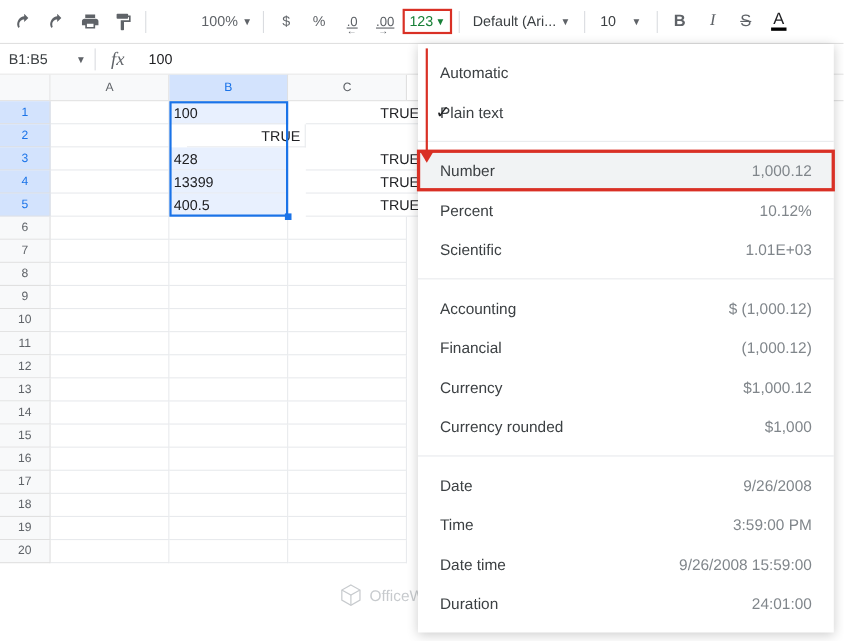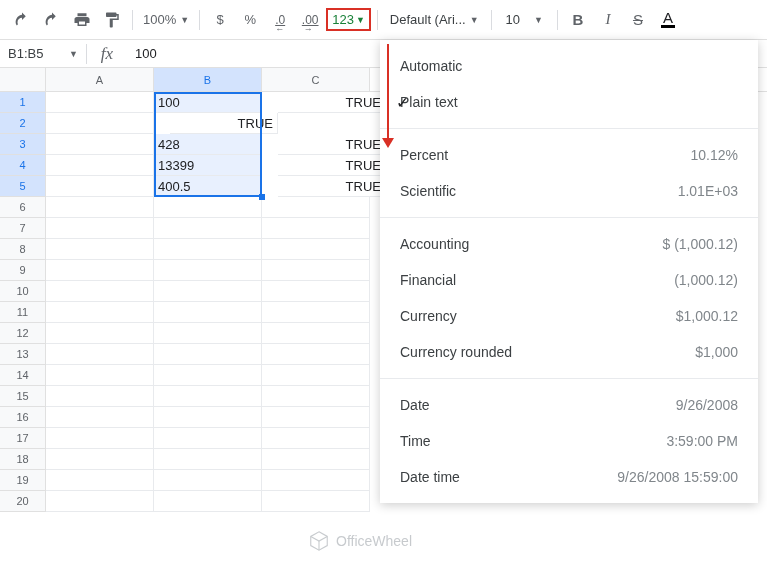--- a/index.html
+++ b/index.html
@@ -27,21 +27,21 @@
   justify-content: center;
   min-width: 28px;
   height: 28px;
   padding: 0 4px;
   color: #5f6368;
   cursor: pointer;
   border-radius: 2px;
 }
 .tb-btn svg { width: 18px; height: 18px; fill: #5f6368; }
 .tb-sep { width: 1px; height: 20px; background: #dadce0; margin: 0 4px; }
-.tb-zoom { font-size: 13px; color: #5f6368; padding: 0 4px; display:flex; align-items:center; gap:4px;}
+.tb-zoom { font-size: 13px; color: #5f6368; padding: 0 4px; display:flex; align-items:center; gap:4px;margin-left:40px;}
 .tb-123 {
   border: 2px solid #d93025;
   color: #188038;
   font-weight: 500;
   padding: 2px 4px;
   display: flex;
   align-items: center;
   font-size: 13px;
 }
 .tb-123 .caret { font-size: 9px; margin-left: 2px; color:#188038;}
@@ -405,20 +405,24 @@
     <span>Automatic</span>
       <span class="example"></span>
   </div>
   <div class="dd-item">
     <span class="check">✓</span>
     <span>Plain text</span>
       <span class="example"></span>
   </div>
   <div class="dd-sep"></div>
   <div id="dd-groups">
+      <div class="dd-item highlight">
+        <span>Number</span>
+        <span class="example">1,000.12</span>
+      </div>
       <div class="dd-item">
         <span>Percent</span>
         <span class="example">10.12%</span>
       </div>
       <div class="dd-item">
         <span>Scientific</span>
         <span class="example">1.01E+03</span>
       </div>
       <div class="dd-sep"></div>
       <div class="dd-item">
@@ -442,20 +446,24 @@
         <span>Date</span>
         <span class="example">9/26/2008</span>
       </div>
       <div class="dd-item">
         <span>Time</span>
         <span class="example">3:59:00 PM</span>
       </div>
       <div class="dd-item">
         <span>Date time</span>
         <span class="example">9/26/2008 15:59:00</span>
+      </div>
+      <div class="dd-item">
+        <span>Duration</span>
+        <span class="example">24:01:00</span>
       </div>
     </div>
 </div>
 
 <div class="arrow"></div>
 
 <div class="watermark">
   <svg viewBox="0 0 24 24">
       <polygon points="12,2 21,7 21,17 12,22 3,17 3,7"></polygon>
       <polyline points="3,7 12,12 21,7"></polyline>

